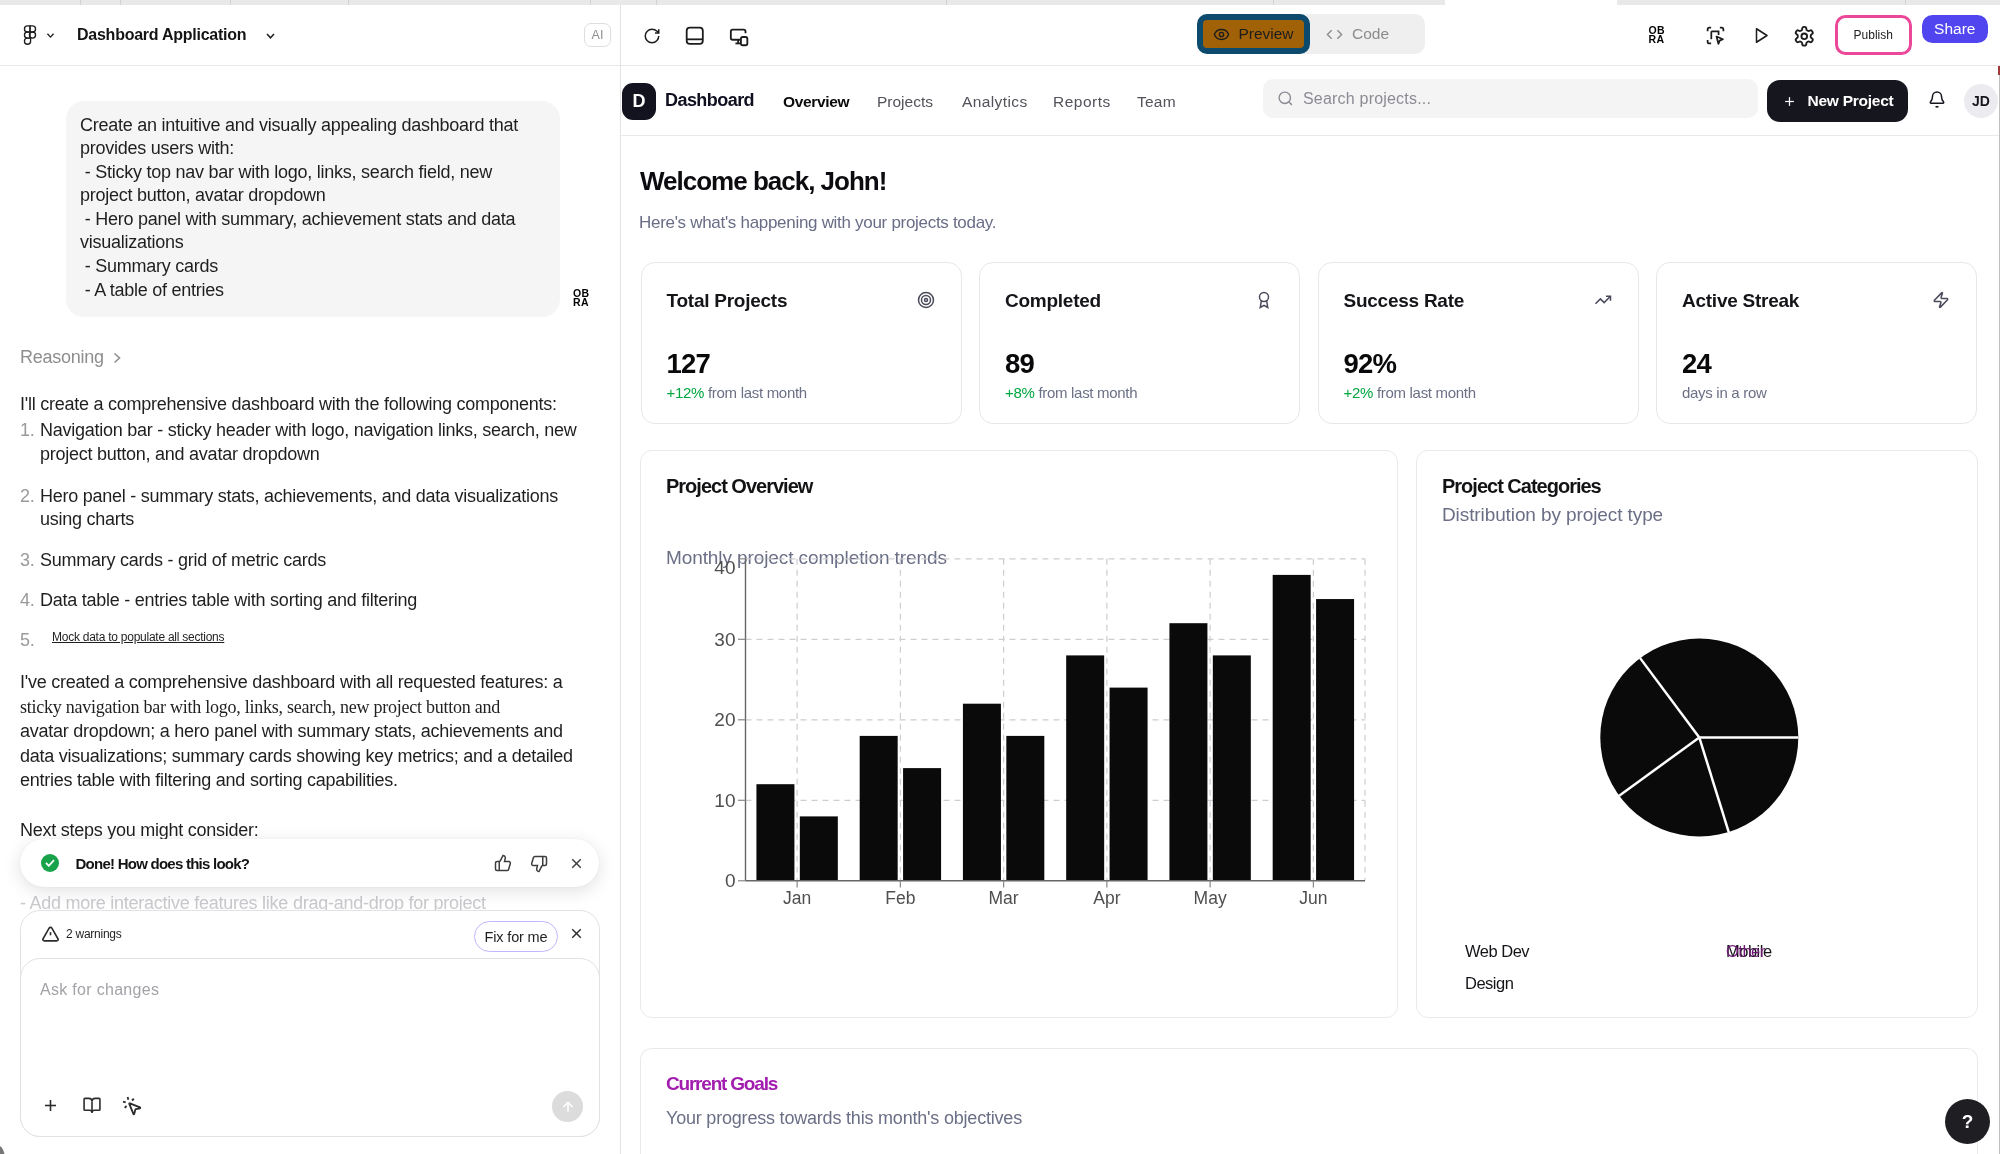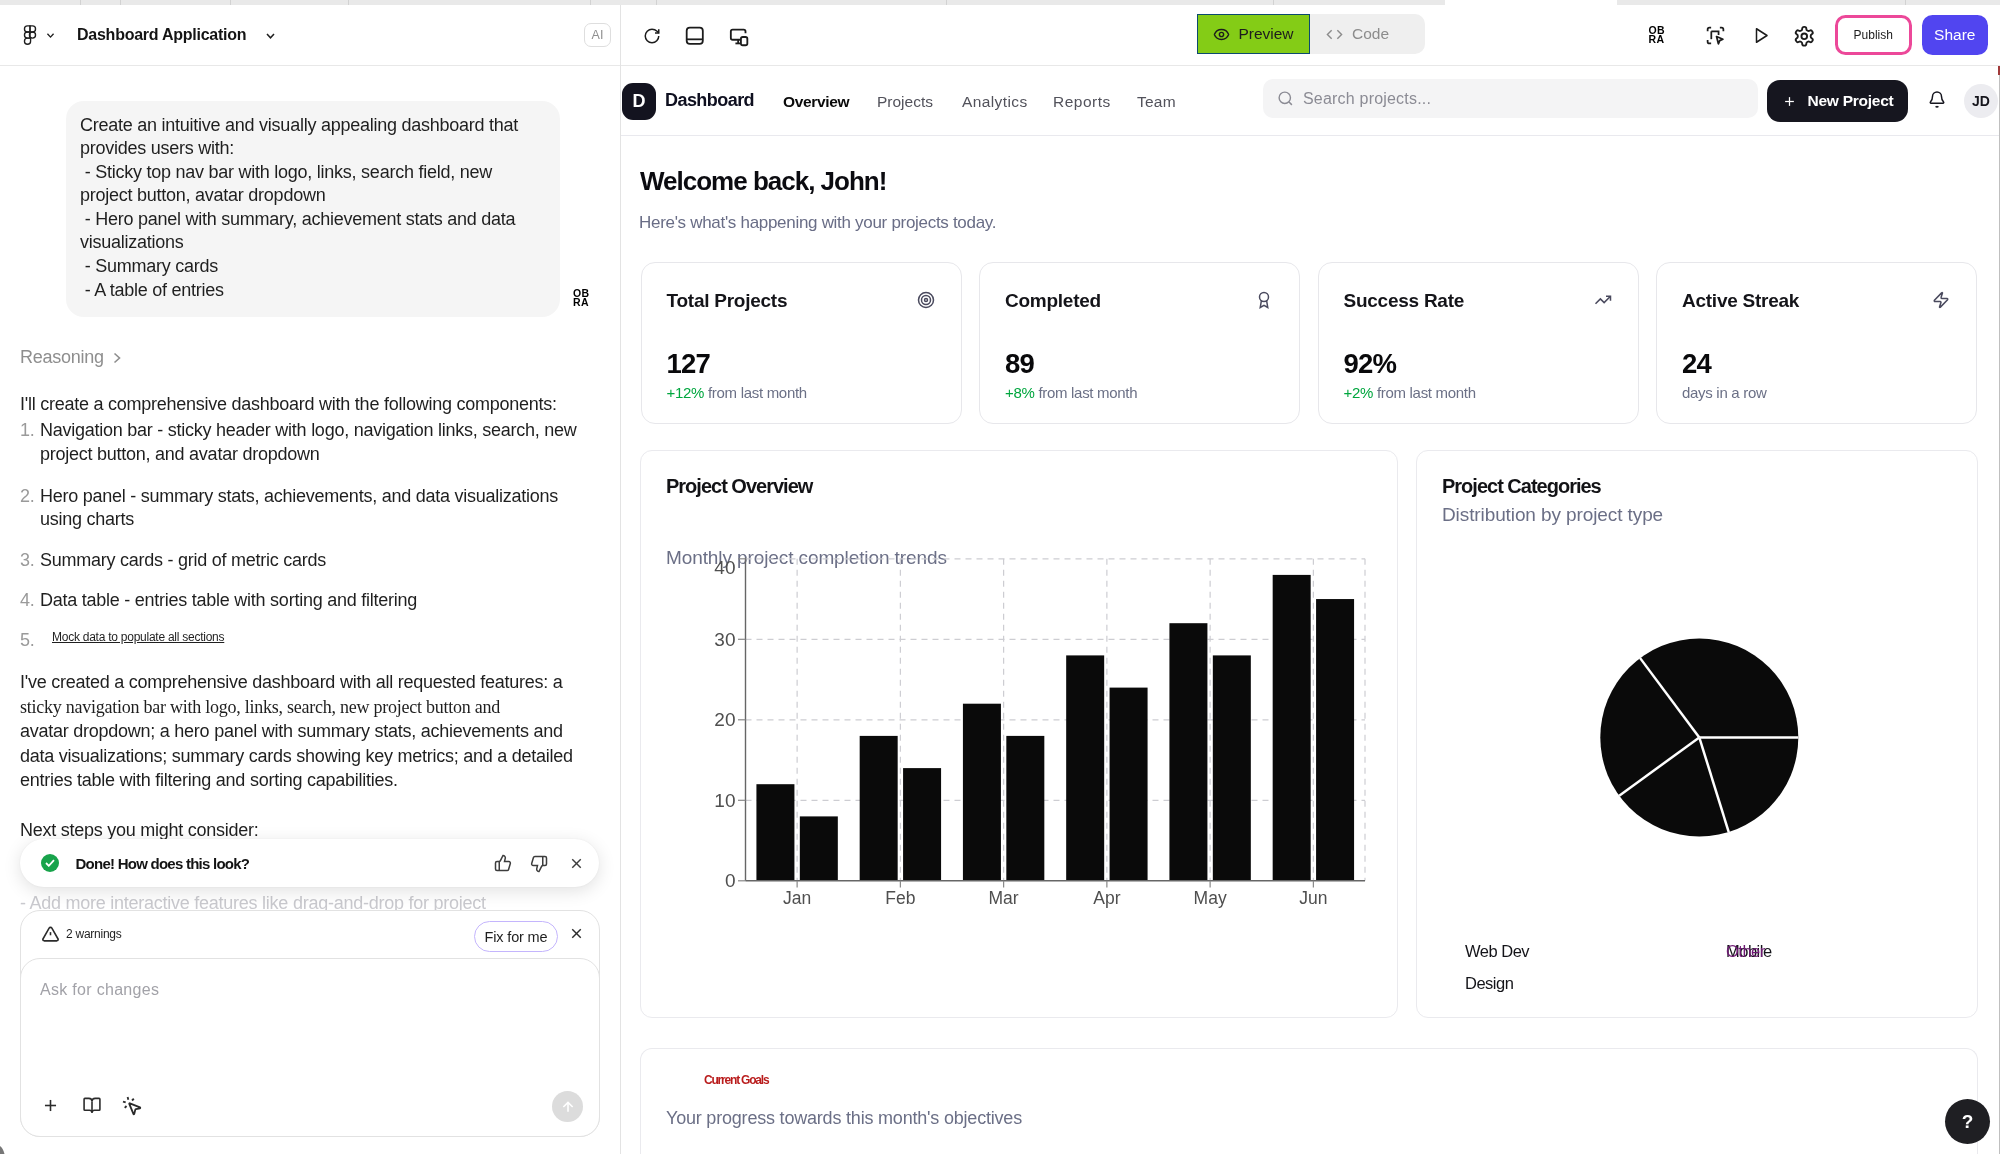--- a/index.html
+++ b/index.html
@@ -149,21 +149,21 @@
     <path d="M3 16h18"></path>
   </svg>
 <svg class="abs" style="left:728.5px;top:25.5px;" width="22" height="22" viewBox="0 0 24 24" fill="none" stroke="#1c1c1c" stroke-width="2">
     <path d="M18 8V6a2 2 0 0 0-2-2H4a2 2 0 0 0-2 2v7a2 2 0 0 0 2 2h8"></path>
     <path d="M10 19v-3.96"></path>
     <path d="M7 19h5"></path>
     <rect width="7" height="9" x="13" y="12" rx="2"></rect>
   </svg>
 
 <div class="abs" style="left:1197px;top:14px;width:228px;height:40px;background:#efefef;border-radius:10px;"></div>
-<div class="abs flex" style="left:1197px;top:14px;width:113px;height:40px;background:#84cc16;border:1px solid #0c4a6e;border-radius:0;justify-content:center;">
+<div class="abs flex" style="left:1197px;top:14px;width:113px;height:40px;background:#a16207;border:6px solid #0c4a6e;border-radius:10px;justify-content:center;">
   <svg width="17" height="17" viewBox="0 0 24 24" fill="none" stroke="#1d1d1d" stroke-width="2">
       <path d="M2.062 12.348a1 1 0 0 1 0-.696 10.75 10.75 0 0 1 19.876 0 1 1 0 0 1 0 .696 10.75 10.75 0 0 1-19.876 0"></path>
       <circle cx="12" cy="12" r="3"></circle>
     </svg>
   <span style="margin-left:8px;font-size:15.5px;color:#1d1d1d;">Preview</span>
 </div>
 <div class="abs flex" style="left:1326px;top:14px;height:40px;">
   <svg width="17" height="17" viewBox="0 0 24 24" fill="none" stroke="#8c8c8c" stroke-width="2">
       <path d="m16 18 6-6-6-6"></path>
       <path d="m8 6-6 6 6 6"></path>
@@ -181,21 +181,21 @@
     <path d="M13.2 13.2 20.5 16.3l-3.7 1.5-1.5 3.7z" stroke-linejoin="round"></path>
   </svg>
 <svg class="abs" style="left:1752px;top:26px;" width="18" height="19" viewBox="0 0 24 24" fill="none" stroke="#1c1c1c" stroke-width="2" stroke-linejoin="round">
     <path d="M6 3 20 12 6 21z"></path>
   </svg>
 <svg class="abs" style="left:1792.5px;top:24.5px;" width="22.5" height="22.5" viewBox="0 0 24 24" fill="none" stroke="#1c1c1c" stroke-width="2">
     <path d="M12.22 2h-.44a2 2 0 0 0-2 2v.18a2 2 0 0 1-1 1.73l-.43.25a2 2 0 0 1-2 0l-.15-.08a2 2 0 0 0-2.73.73l-.22.38a2 2 0 0 0 .73 2.73l.15.1a2 2 0 0 1 1 1.72v.51a2 2 0 0 1-1 1.74l-.15.09a2 2 0 0 0-.73 2.73l.22.38a2 2 0 0 0 2.73.73l.15-.08a2 2 0 0 1 2 0l.43.25a2 2 0 0 1 1 1.73V20a2 2 0 0 0 2 2h.44a2 2 0 0 0 2-2v-.18a2 2 0 0 1 1-1.73l.43-.25a2 2 0 0 1 2 0l.15.08a2 2 0 0 0 2.73-.73l.22-.39a2 2 0 0 0-.73-2.73l-.15-.08a2 2 0 0 1-1-1.74v-.5a2 2 0 0 1 1-1.74l.15-.09a2 2 0 0 0 .73-2.73l-.22-.38a2 2 0 0 0-2.73-.73l-.15.08a2 2 0 0 1-2 0l-.43-.25a2 2 0 0 1-1-1.73V4a2 2 0 0 0-2-2z"></path>
     <circle cx="12" cy="12" r="3"></circle>
   </svg>
 <div class="abs flex" style="left:1835px;top:15px;width:76.5px;height:40px;border:3px solid #ec4899;border-radius:10.5px;justify-content:center;font-size:12px;color:#1d1d1d;">Publish</div>
-<div class="abs flex" style="left:1921.5px;top:15px;width:66.5px;height:40px;background:#5145f0;border-radius:10.5px;justify-content:center;font-size:15.5px;color:#fff;">Share</div>
+<div class="abs flex" style="left:1921.5px;top:15px;width:66.5px;height:28px;background:#5145f0;border-radius:10.5px;justify-content:center;font-size:15.5px;color:#fff;">Share</div>
 
 <div class="abs" style="left:621px;top:66px;width:1379px;height:70px;background:#fff;border-bottom:1px solid #e9e9ee;"></div>
 <div class="abs flex" style="left:622px;top:83px;width:34px;height:37px;background:#13131f;border-radius:11px;justify-content:center;color:#fff;font-size:18px;font-weight:700;">D</div>
 <div class="abs" style="left:665px;top:89.5px;font-size:18px;font-weight:700;letter-spacing:-0.55px;color:#0f1020;">Dashboard</div>
 <div class="abs" style="left:783px;top:93px;font-size:15.5px;font-weight:600;letter-spacing:-0.35px;color:#0a0a0a;">Overview</div>
 <div class="abs" style="left:877px;top:93px;font-size:15.5px;color:#52525b;">Projects</div>
 <div class="abs" style="left:962px;top:93px;font-size:15.5px;letter-spacing:0.4px;color:#52525b;">Analytics</div>
 <div class="abs" style="left:1053px;top:93px;font-size:15.5px;letter-spacing:0.5px;color:#52525b;">Reports</div>
 <div class="abs" style="left:1137px;top:93px;font-size:15.5px;letter-spacing:0.25px;color:#52525b;">Team</div>
 <div class="abs flex" style="left:1263px;top:79px;width:495px;height:39px;background:#f4f4f5;border-radius:10px;">
@@ -320,20 +320,20 @@
     <line x1="283.3" y1="287.5" x2="224.13511044942342" y2="208.12421121986836" stroke="#fff" stroke-width="2.5"></line>
     <line x1="283.3" y1="287.5" x2="203.20731755688018" y2="345.69073997695483" stroke="#fff" stroke-width="2.5"></line>
     <line x1="283.3" y1="287.5" x2="312.7401125337009" y2="382.02131915077695" stroke="#fff" stroke-width="2.5"></line>
   </svg>
 <div class="abs" style="left:1465px;top:942px;font-size:16.5px;letter-spacing:-0.5px;color:#141419;">Web Dev</div>
 <div class="abs" style="left:1726px;top:942px;font-size:16.5px;letter-spacing:-0.5px;color:#141419;">Mobile</div>
 <div class="abs" style="left:1465px;top:974px;font-size:16.5px;letter-spacing:-0.5px;color:#141419;">Design</div>
 <div class="abs" style="left:1726px;top:942px;font-size:16.5px;letter-spacing:-0.5px;color:#701a75;">Other</div>
 
 <div class="abs" style="left:640px;top:1048px;width:1338px;height:106px;background:#fff;border:1px solid #eaeaee;border-radius:12px 12px 0 0;border-bottom:none;"></div>
-<div class="abs" style="left:704px;top:1072.7px;font-size:12px;font-weight:700;letter-spacing:-1.2px;color:#b91c1c;">Current Goals</div>
+<div class="abs" style="left:666px;top:1072.7px;font-size:19px;font-weight:700;letter-spacing:-1.2px;color:#a21caf;">Current Goals</div>
 <div class="abs" style="left:666px;top:1108px;font-size:18px;letter-spacing:-0.2px;color:#6b6f86;">Your progress towards this month's objectives</div>
 
 <div class="abs flex" style="left:1945px;top:1099px;width:45px;height:45px;border-radius:50%;background:#1f1f23;justify-content:center;font-size:19px;font-weight:600;color:#fff;">?</div>
 
 <svg class="abs" style="left:0;top:1145px;" width="5" height="9" viewBox="0 0 5 9">
     <path d="M0 1 Q3 3 4.5 9 L0 9 Z" fill="#555" opacity="0.8"></path>
   </svg>
 
 </body></html>

